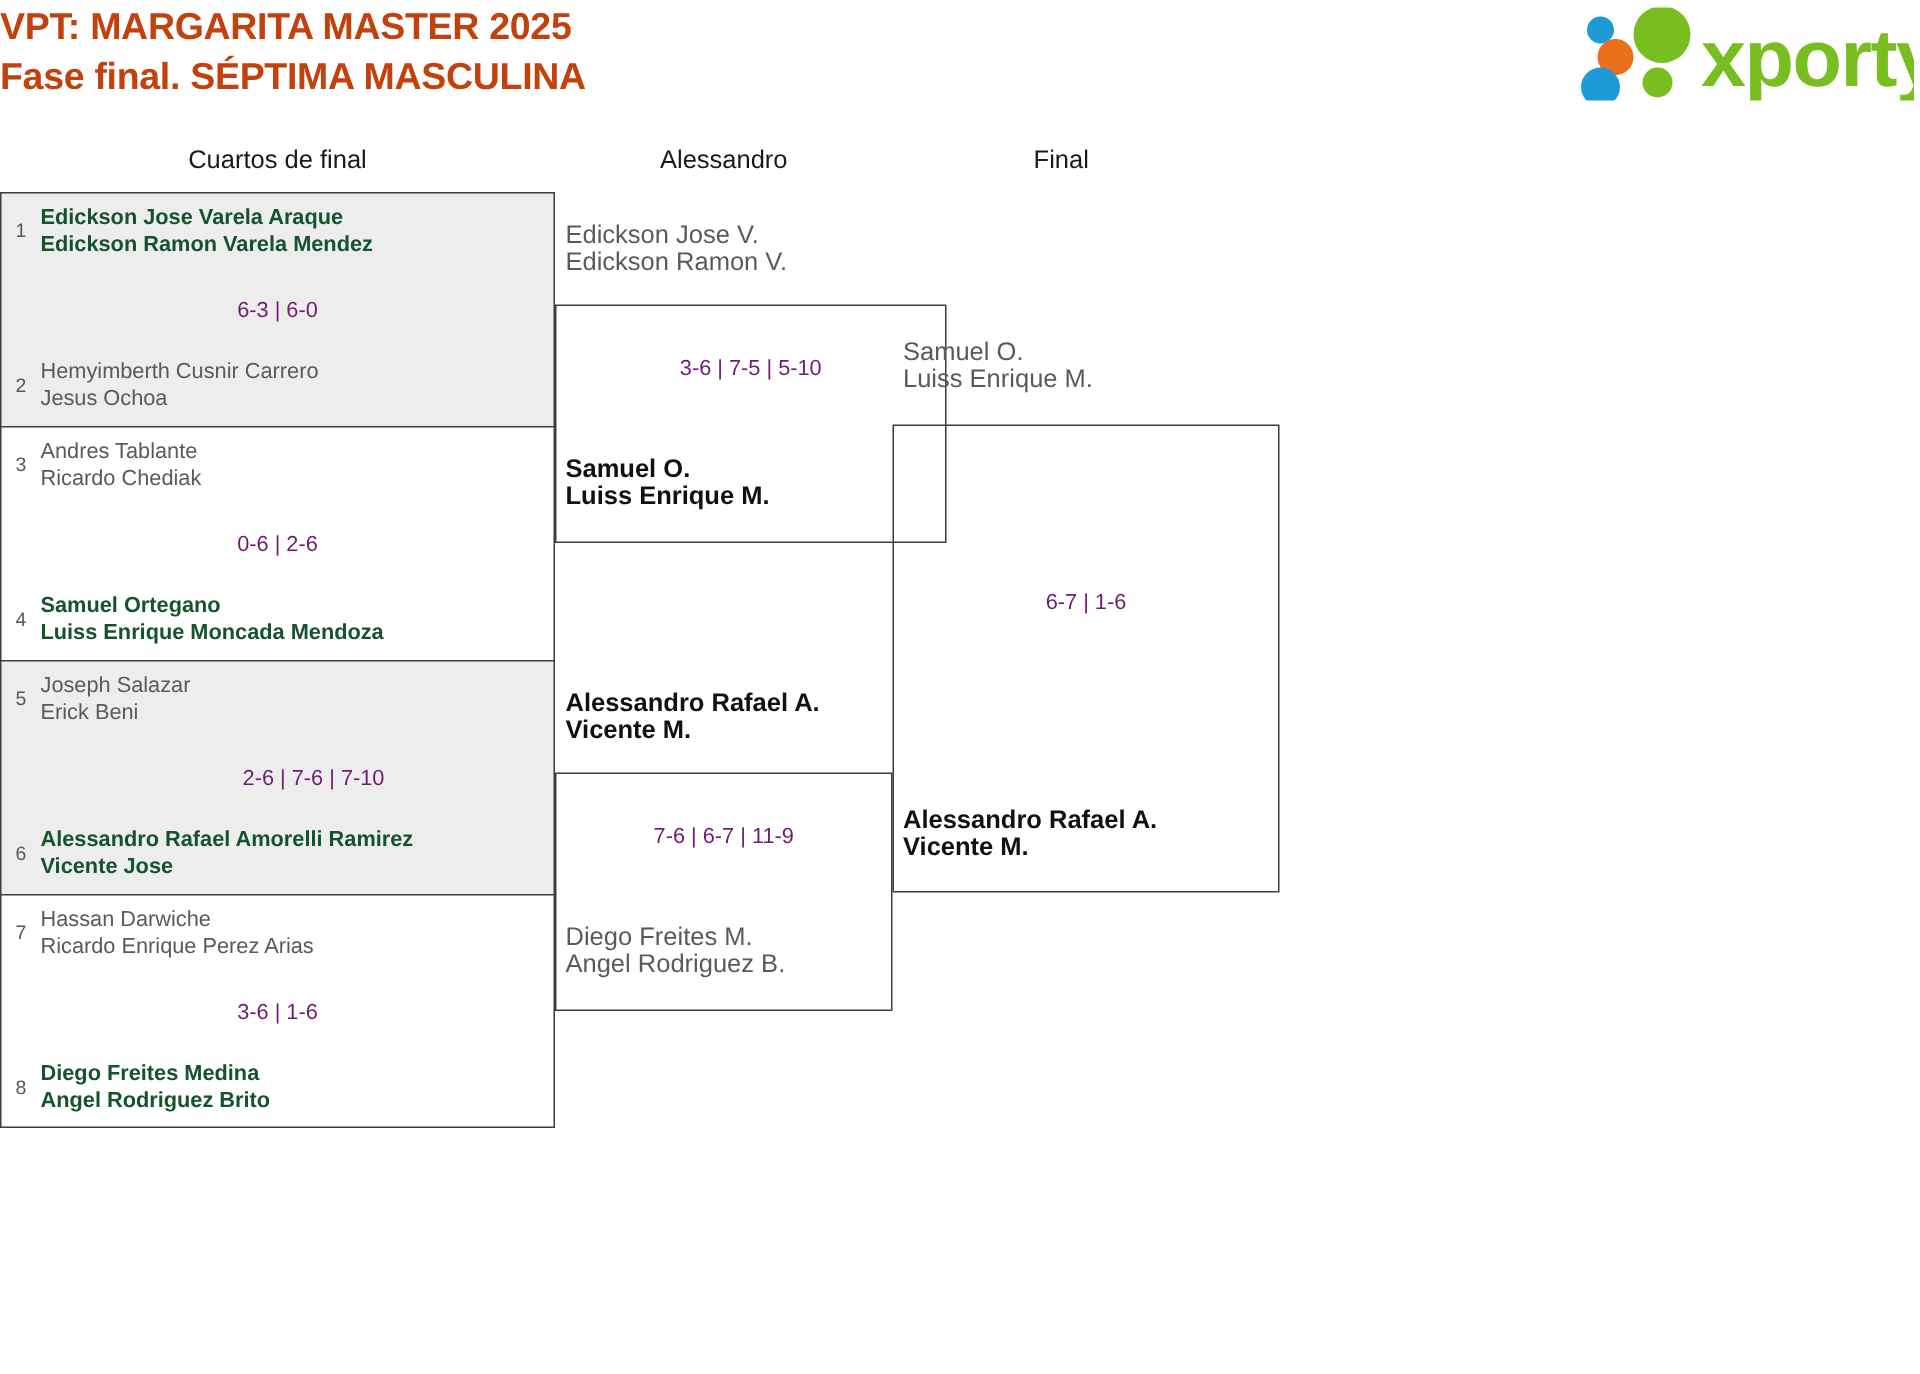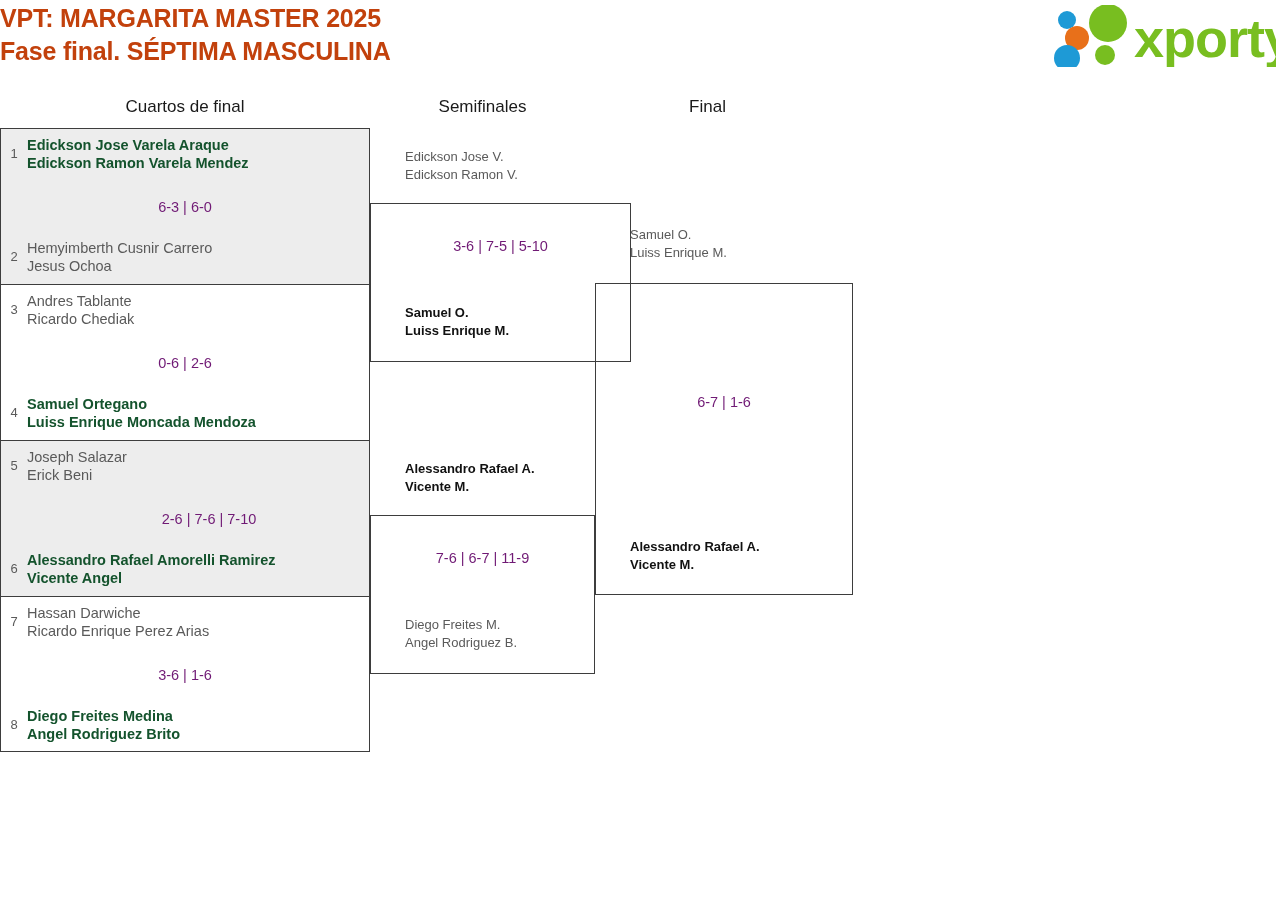--- a/index.html
+++ b/index.html
@@ -36,22 +36,22 @@
           font-size: 13px; color: #5a5a5a; line-height: 18px; padding-top: 9px; }
   .names { font-size: 14.5px; line-height: 18px; color: #5a5a5a;
            white-space: nowrap; }
   .names.winner { color: #14532d; font-weight: 700; }
   .nm { display: block; }
 
   .score { position: absolute; left: 0; right: 0; text-align: center;
            font-size: 14.5px; color: #701a75; white-space: nowrap; }
 
   
-  .sidetext { position: absolute; font-size: 13px; line-height: 18px;
-              color: #5a5a5a; white-space: nowrap; margin-left: 28px; }
+  .sidetext { position: absolute; font-size: 17px; line-height: 18px;
+              color: #5a5a5a; white-space: nowrap; }
   .sidetext.winner { color: #111111; font-weight: 700; }
 </style>
 </head>
 <body>
 
 <div id="root">
 
   <div class="title-block">
     <div class="title-line">VPT: MARGARITA MASTER 2025</div>
     <div class="title-line">Fase final. SÉPTIMA MASCULINA</div>
@@ -62,21 +62,21 @@
       <circle cx="17" cy="15" r="9" fill="#1e9ad6"></circle>
       <circle cx="27" cy="33" r="12" fill="#e8701a"></circle>
       <circle cx="17" cy="53" r="13" fill="#1e9ad6"></circle>
       <circle cx="58" cy="18" r="19" fill="#78be20"></circle>
       <circle cx="55" cy="50" r="10" fill="#78be20"></circle>
       <text x="84" y="52" font-family="'Liberation Sans', sans-serif" font-size="54" font-weight="700" fill="#78be20" letter-spacing="-1">xporty</text>
     </svg>
   </div>
 
   <div class="round-head" style="left:0px;  top:97px; width:370px;">Cuartos de final</div>
-  <div class="round-head" style="left:370px;top:97px; width:225px;">Semifinales</div>
+  <div class="round-head" style="left:370px;top:97px; width:225px;">Alessandro</div>
   <div class="round-head" style="left:595px;top:97px; width:225px;">Final</div>
 
   <div class="box shaded" style="left:0px; top:128px; width:370px; height:157px;">
     <div class="team" style="top:7px;">
       <div class="seed">1</div>
       <div class="names winner">
         <span class="nm">Edickson Jose Varela Araque</span>
         <span class="nm">Edickson Ramon Varela Mendez</span>
       </div>
     </div>
@@ -114,21 +114,21 @@
       <div class="names">
         <span class="nm">Joseph Salazar</span>
         <span class="nm">Erick Beni</span>
       </div>
     </div>
     <div class="score" style="top:70px;padding-left:48px;">2-6 | 7-6 | 7-10</div>
     <div class="team" style="top:110px;">
       <div class="seed">6</div>
       <div class="names winner">
         <span class="nm">Alessandro Rafael Amorelli Ramirez</span>
-        <span class="nm">Vicente Angel</span>
+        <span class="nm">Vicente Jose</span>
       </div>
     </div>
   </div>
 
   <div class="box" style="left:0px; top:596px; width:370px; height:156px;">
     <div class="team" style="top:7px;">
       <div class="seed">7</div>
       <div class="names">
         <span class="nm">Hassan Darwiche</span>
         <span class="nm">Ricardo Enrique Perez Arias</span>

